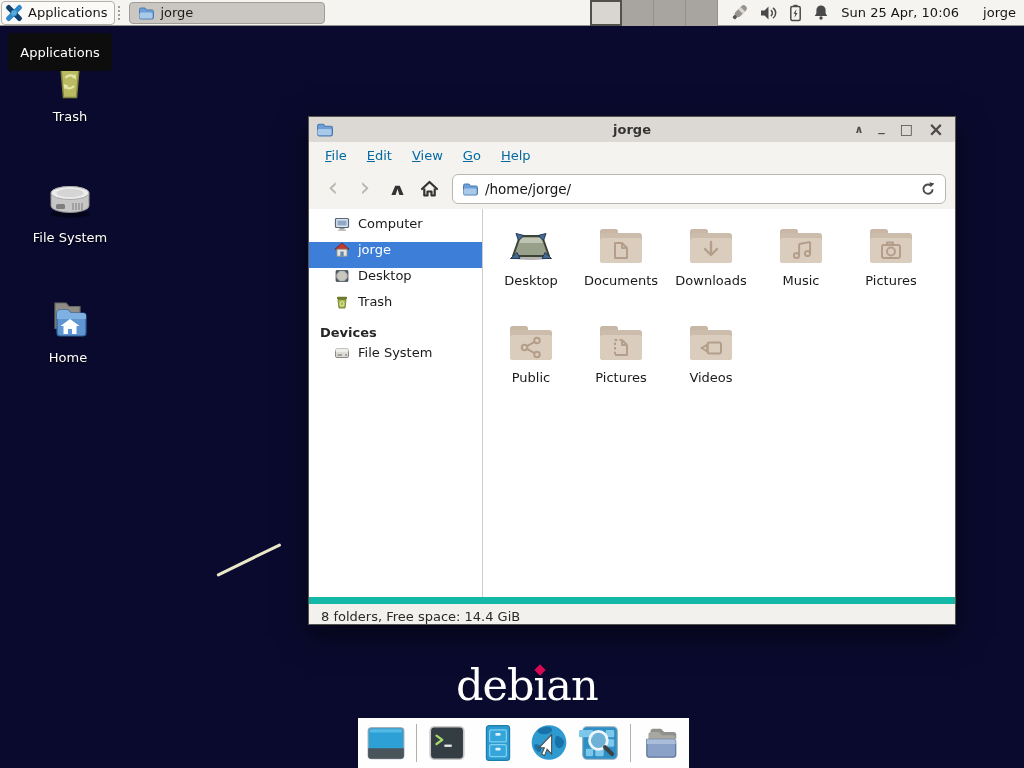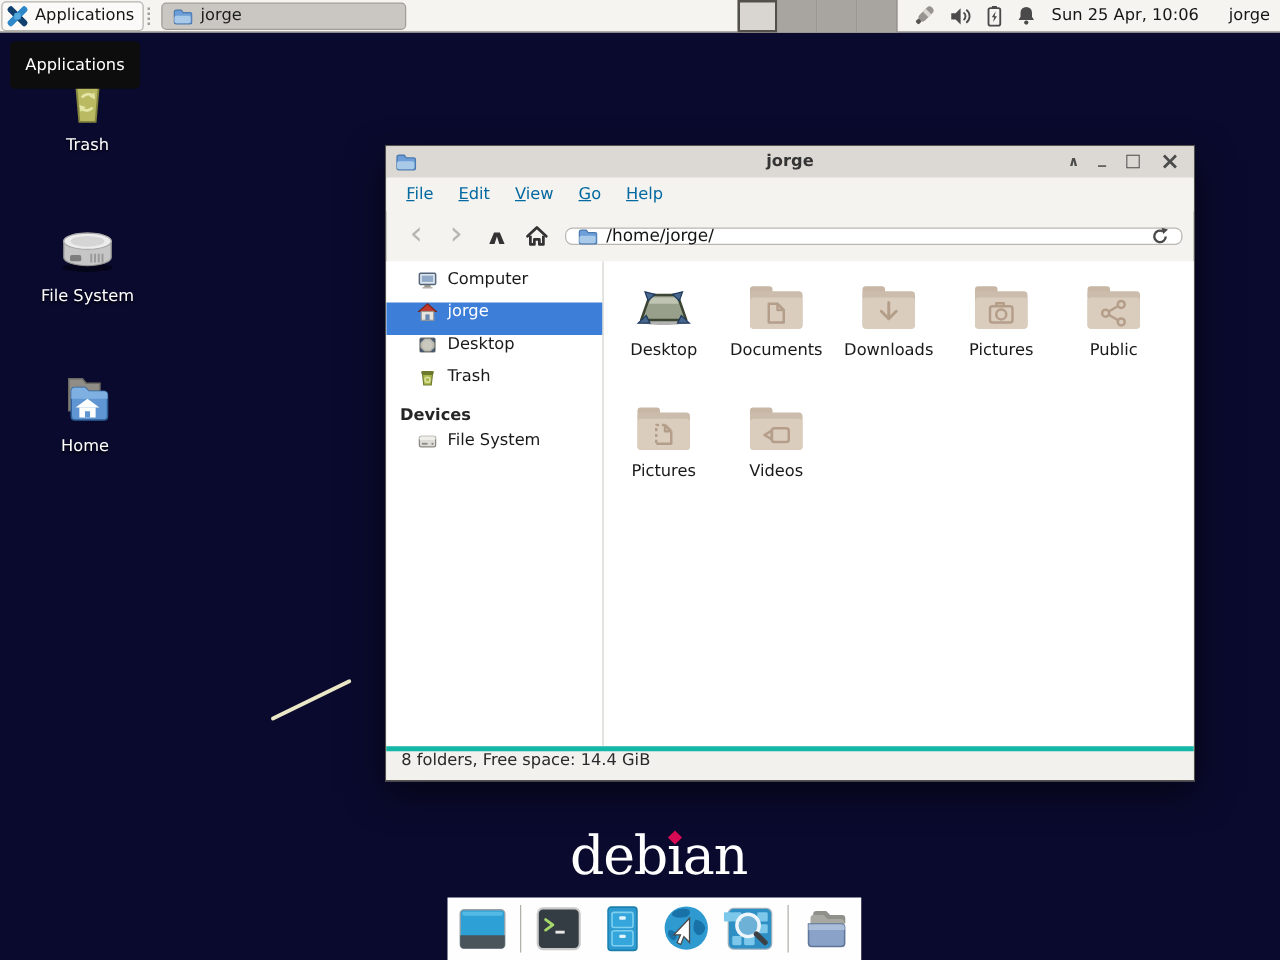--- a/index.html
+++ b/index.html
@@ -56,39 +56,39 @@
   .tb-close { font-size:19px; }
 
   .menubar { height:27px; background:#f4f3f0; display:flex; align-items:center; padding-left:6px; flex:0 0 27px; }
   .menu-item { display:inline-block; padding:4px 10px; font-size:13px; color:#0369a1; }
   .menu-item::first-letter { text-decoration:underline; }
 
   .toolbar { height:40px; display:flex; align-items:center; padding:0 9px; gap:2px; flex:0 0 40px; }
   .nav-btn { width:30px; height:28px; display:flex; align-items:center; justify-content:center; border-radius:4px; }
   .glyph-back,.glyph-fwd { font-size:26px; color:#b7b5af; line-height:1; margin-top:-4px; }
   .glyph-up { font-size:16px; font-weight:bold; color:#333; transform:scaleX(1.5); }
-  .pathbar { flex:1; height:14px; margin-left:6px; background:#fff; border:1px solid #b9b7b1;
+  .pathbar { flex:1; height:30px; margin-left:6px; background:#fff; border:1px solid #b9b7b1;
              border-radius:6px; display:flex; align-items:center; padding:0 9px; gap:7px; }
   .pathbar .ptext { font-size:13.5px; color:#141414; flex:1; }
 
   .wbody { flex:1; display:flex; min-height:0; }
   .sidebar { width:174px; background:#fff; border-right:1px solid #cfcdc8; padding-top:7px; overflow:hidden; }
   .side-header { font-size:13px; font-weight:bold; color:#262626; padding:5px 10px 5px 11px; }
   .side-row { height:26px; display:flex; align-items:flex-start; gap:8px; padding-left:25px; }
   .side-row span { font-size:13px; color:#1a1a1a; }
   .side-row.selected { background:#3d7ed8; }
   .side-row.selected span { color:#fff; }
 
   .filegrid { flex:1; background:#fff; padding:13px 0 0 3px; display:flex; flex-wrap:wrap;
               align-content:flex-start; }
   .fcell { width:90px; height:97px; display:flex; flex-direction:column; align-items:center; gap:3px; }
   .fcell .flabel { font-size:13px; color:#1a1a1a; white-space:nowrap; }
 
-  .statusbar { height:27px; background:#f2f1ee; border-top:4px solid #14b8a6;
-               display:flex; align-items:flex-start; padding-left:12px; flex:0 0 27px; }
+  .statusbar { height:27px; background:#f2f1ee; border-top:7px solid #14b8a6;
+               display:flex; align-items:flex-end; padding-left:12px; flex:0 0 27px; }
   .statusbar span { font-size:13px; color:#2a2a2a; }
 
   
   .debian { position:absolute; left:456px; top:660px; font-family:"DejaVu Serif","Liberation Serif",serif;
             font-size:43px; color:#fff; letter-spacing:-1px; z-index:5; }
   .debian .iwrap { position:relative; display:inline-block; }
   .debian .red-dot { position:absolute; left:50%; top:6px; width:8px; height:8px;
                      background:#d70a53; transform:translateX(-50%) rotate(45deg); }
 
   
@@ -342,20 +342,34 @@
             <rect x="3" y="9" width="42" height="30" rx="3" fill="#cbbcab"></rect>
             <rect x="3" y="14" width="42" height="25" rx="3" fill="#dacdbe"></rect>
             <g fill="none" stroke="#b49e8a" stroke-width="2.4" stroke-linecap="round" stroke-linejoin="round">
               <path d="M24,18 v12"></path>
                 <path d="M18,25 l6,6 6,-6"></path>
             </g>
           </svg>
           <span class="flabel">Downloads</span>
         </div>
 
+        <div class="fcell">
+          <svg width="48" height="48" viewBox="0 0 48 44">
+            <rect x="3" y="5" width="18" height="10" rx="2.5" fill="#c8b7a4"></rect>
+            <rect x="3" y="9" width="42" height="30" rx="3" fill="#cbbcab"></rect>
+            <rect x="3" y="14" width="42" height="25" rx="3" fill="#dacdbe"></rect>
+            <g stroke="#b49e8a" stroke-width="2" fill="none">
+              <circle cx="19.5" cy="31.5" r="2.6"></circle>
+                <circle cx="30.5" cy="29.5" r="2.6"></circle>
+              <path d="M22.1,31.5 V20 M33.1,29.5 V18"></path>
+                <path d="M22.1,20 L33.1,18"></path>
+            </g>
+          </svg>
+          <span class="flabel">Music</span>
+        </div>
 
         <div class="fcell">
           <svg width="48" height="48" viewBox="0 0 48 44">
             <rect x="3" y="5" width="18" height="10" rx="2.5" fill="#c8b7a4"></rect>
             <rect x="3" y="9" width="42" height="30" rx="3" fill="#cbbcab"></rect>
             <rect x="3" y="14" width="42" height="25" rx="3" fill="#dacdbe"></rect>
             <g fill="none" stroke="#b49e8a" stroke-width="2" stroke-linejoin="round">
               <rect x="15" y="21" width="18" height="13" rx="2"></rect>
               <circle cx="24" cy="27.5" r="4"></circle>
               <path d="M20,21 v-2.5 h6 v2.5"></path>

